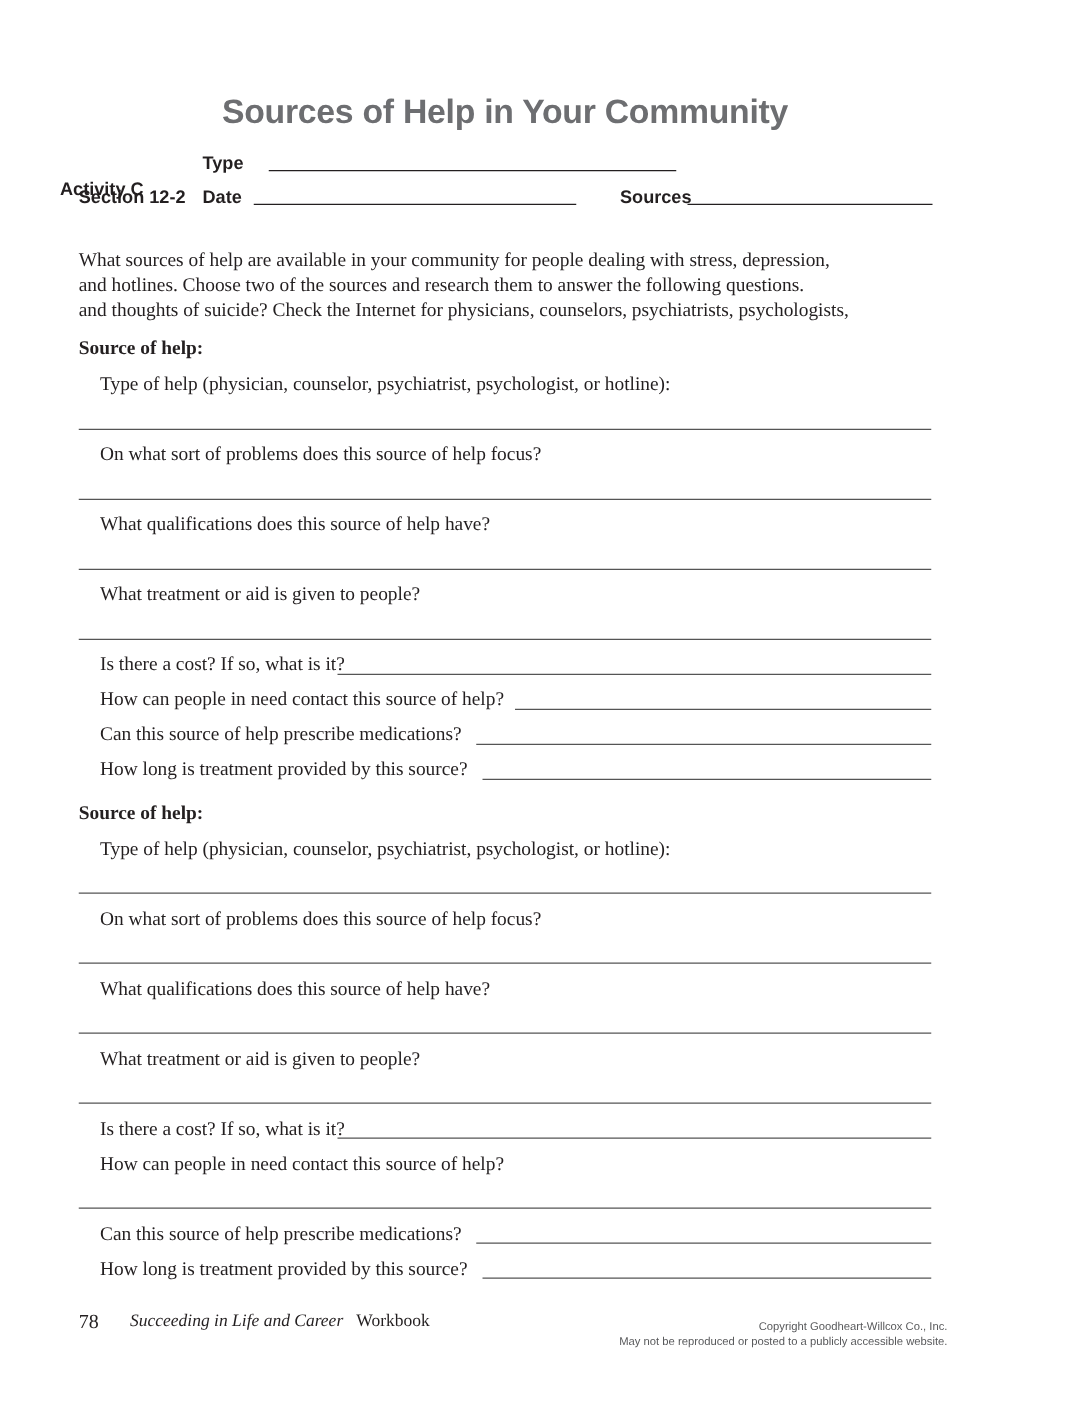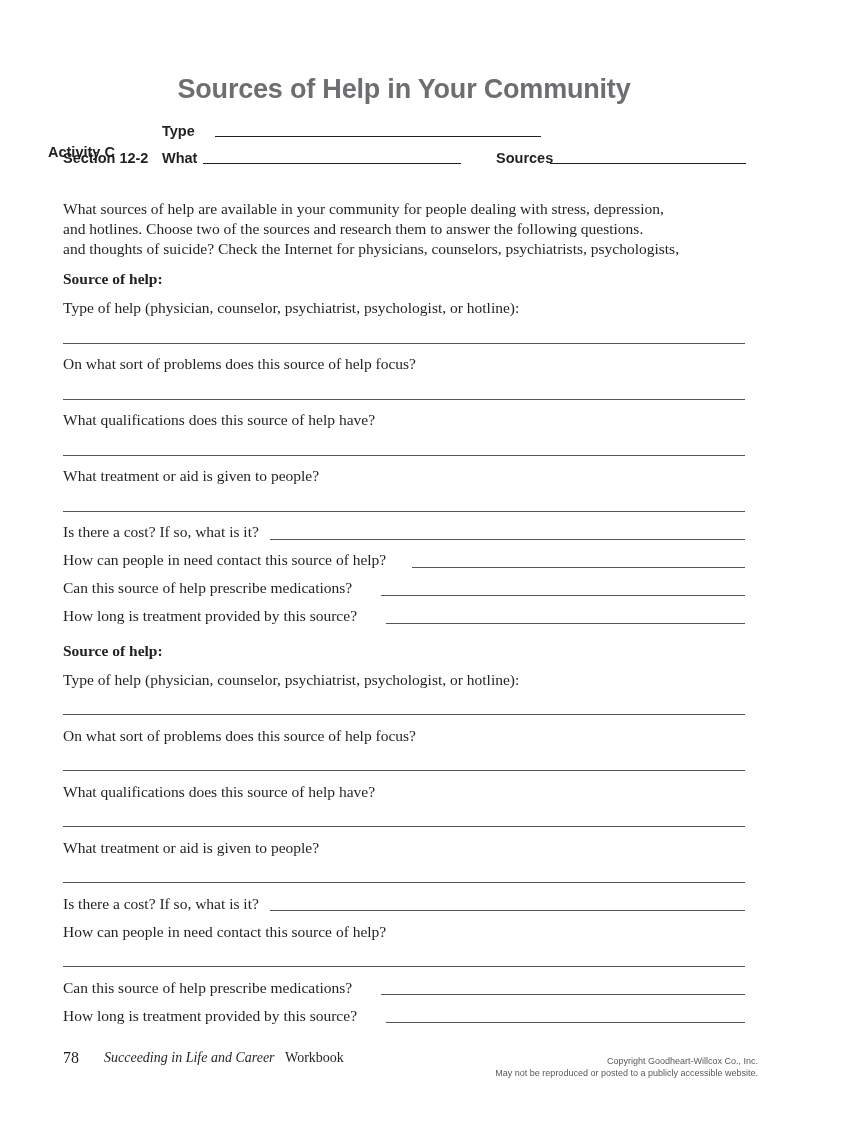--- a/index.html
+++ b/index.html
@@ -9,41 +9,41 @@
     position: absolute; left: 0; width: 808px; top: 74px; text-align: center;
     font-family: "Liberation Sans", sans-serif; font-weight: bold; font-size: 27px;
     color: #6d6e71; letter-spacing: -0.2px; padding-left: 0;
   }
   .hdr { position: absolute; font-family: "Liberation Sans", sans-serif; font-weight: bold; font-size: 14.5px; color: #231f20; white-space: nowrap; }
   .hline { position: absolute; border-bottom: 1px solid #231f20; height: 0; }
   .serif { font-family: "Liberation Serif", serif; font-size: 15.5px; color: #231f20; }
   .intro { position: absolute; left: 63px; top: 199px; width: 690px; line-height: 20px; }
   .intro p { margin: 0; }
   .src-label { position: absolute; left: 63px; font-weight: bold; white-space: nowrap; }
-  .q { position: absolute; left: 63px; white-space: nowrap; }
+  .q { position: absolute; left: 80px; white-space: nowrap; }
   .fill-line { position: absolute; left: 63px; width: 682px; border-bottom: 1px solid #555; height: 0; }
   .inline-line { position: absolute; border-bottom: 1px solid #555; height: 0; }
   .footer-num { position: absolute; left: 63px; top: 1049px; font-family: "Liberation Serif", serif; font-size: 16px; }
   .footer-book { position: absolute; left: 104px; top: 1050px; font-family: "Liberation Serif", serif; font-size: 14px; }
   .footer-book i { font-style: italic; }
   .copyright { position: absolute; right: 104px; top: 1055px; text-align: right; font-family: "Liberation Sans", sans-serif; font-size: 9px; color: #58595b; line-height: 12px; }
 </style>
 </head>
 <body>
 
 <div class="page">
 
   <div class="title">Sources of Help in Your Community</div>
 
   <div class="hdr" style="left:48px; top:123px;margin-top:21px;">Activity C</div>
   <div class="hdr" style="left:162px; top:123px;">Type</div>
   <div class="hline" style="left:215px; top:136px; width:326px;"></div>
 
   <div class="hdr" style="left:63px; top:150px;">Section 12-2</div>
-  <div class="hdr" style="left:162px; top:150px;">What</div>
+  <div class="hdr" style="left:162px; top:150px;">Date</div>
   <div class="hline" style="left:203px; top:163px; width:258px;"></div>
   <div class="hdr" style="left:496px; top:150px;">Sources</div>
   <div class="hline" style="left:550px; top:163px; width:196px;"></div>
 
   <div class="intro serif">
     <p>What sources of help are available in your community for people dealing with stress, depression,</p>
     <p>and hotlines. Choose two of the sources and research them to answer the following questions.</p>
     <p>and thoughts of suicide? Check the Internet for physicians, counselors, psychiatrists, psychologists,</p>
   </div>
 

